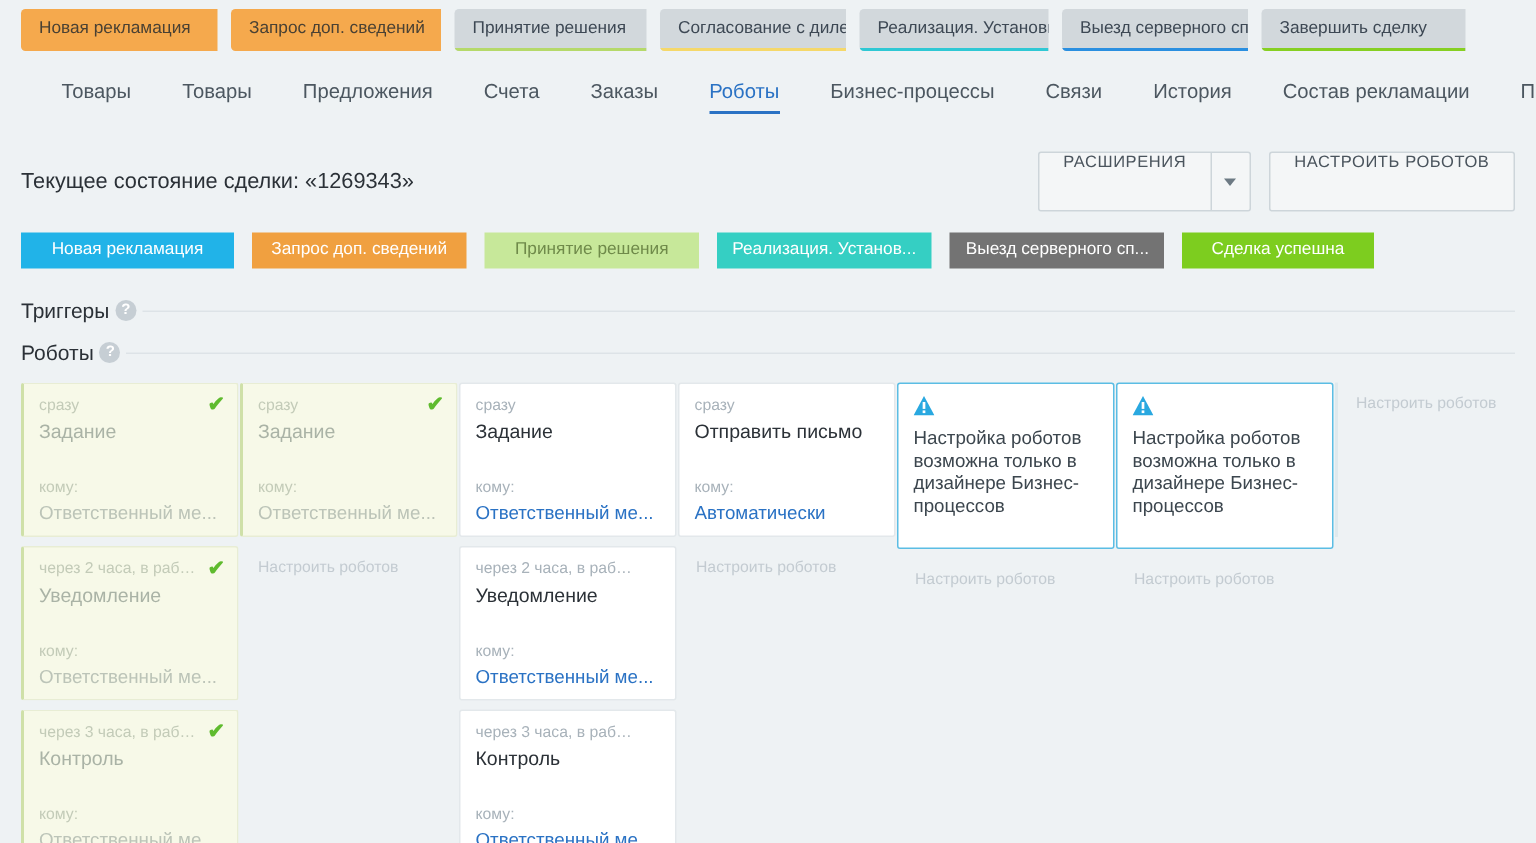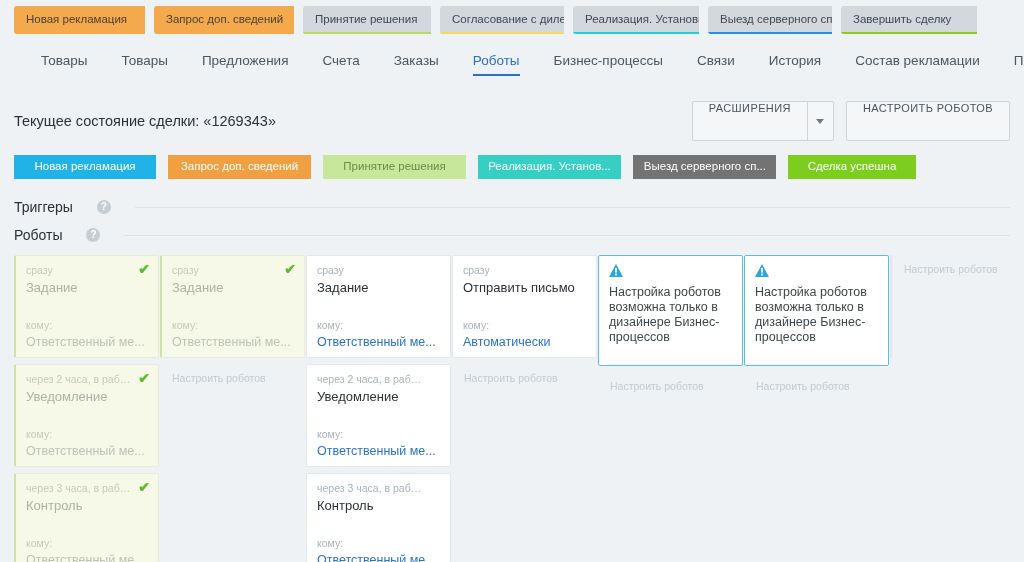--- a/index.html
+++ b/index.html
@@ -155,21 +155,21 @@
     border-bottom: 12px solid transparent;
     border-left: 12px solid currentColor;
   }
   .stage.flat { margin-right: 0; }
   .stage.flat::after { display: none; }
 
   
   .section-row {
     display: flex;
     align-items: center;
-    gap: 24px;
+    gap: 4px;
     padding: 6px 0;
   }
   .section-label {
     font-size: 14px;
     color: #2b3137;
     white-space: nowrap;
   }
   .help-icon {
     width: 14px; height: 14px;
     border-radius: 50%;

